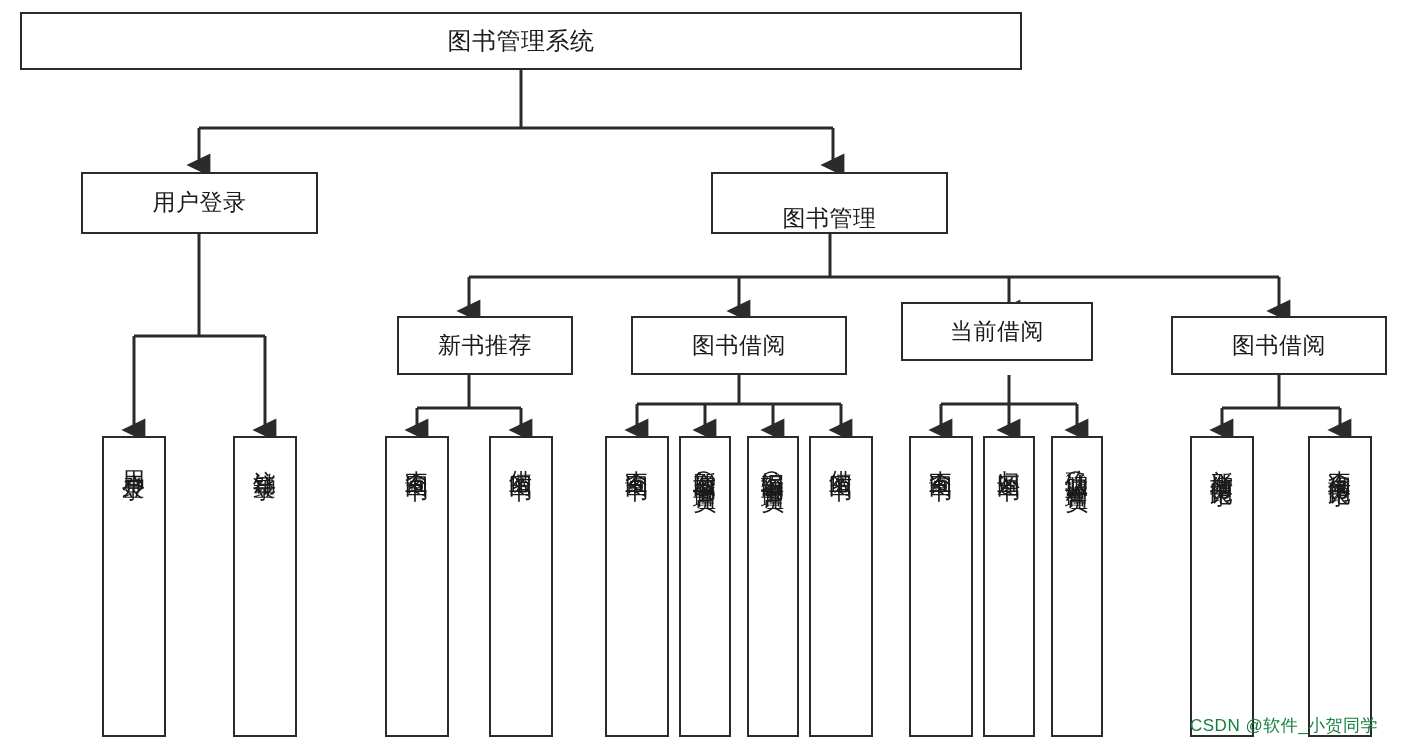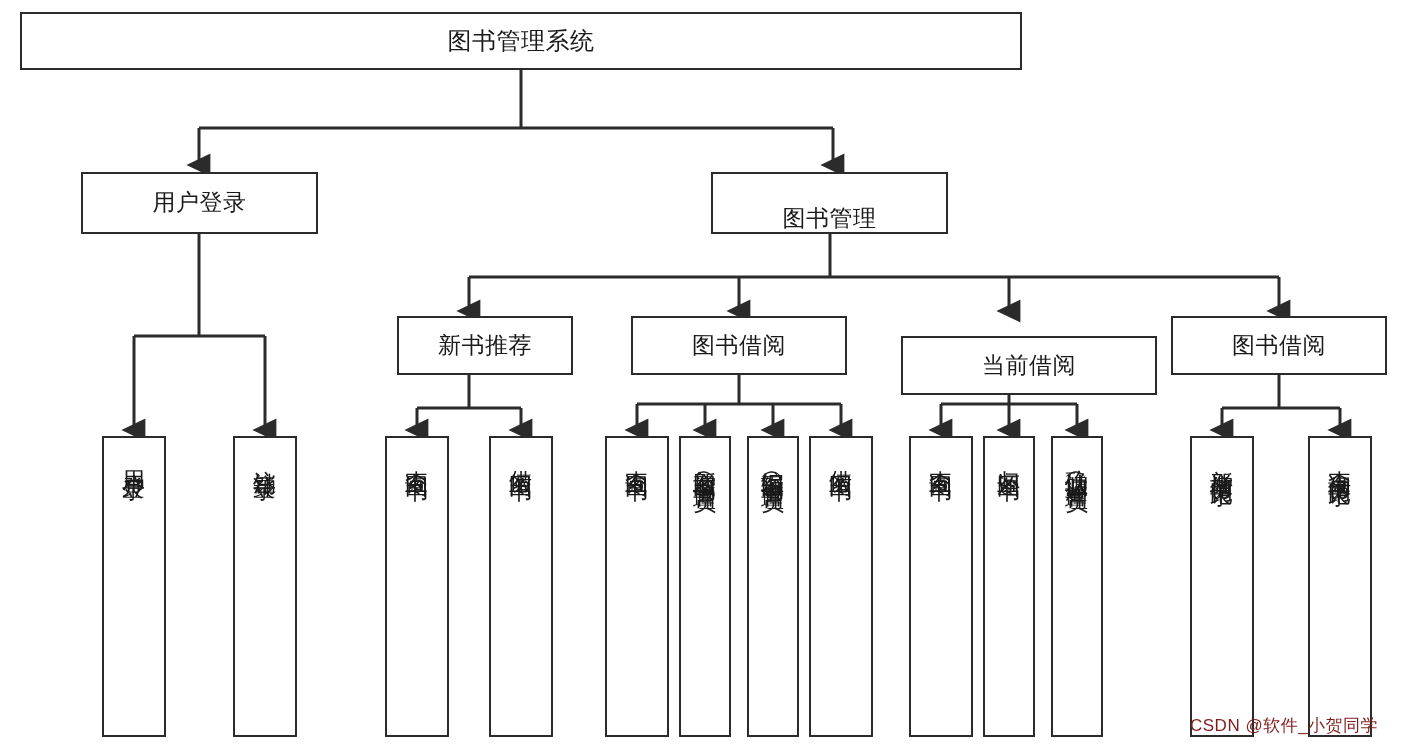--- a/index.html
+++ b/index.html
@@ -64,21 +64,21 @@
     font-size: 23px;
     line-height: 1.05;
     letter-spacing: 3px;
     white-space: pre-line;
   }
   .watermark {
     position: absolute;
     left: 1190px;
     top: 714px;
     font-size: 17px;
-    color: #7f1d1d;
+    color: #15803d;
     letter-spacing: 0.5px;
     z-index: 5;
     white-space: nowrap;
   }
 </style>
 </head>
 <body>
 
 <div id="diagram-root">
 
@@ -144,21 +144,21 @@
   <div class="node horizontal" style="left:711px; top:172px; width:237px; height:62px;align-items:flex-end;">
     <span class="node-label">图书管理</span>
   </div>
 
   <div class="node horizontal" style="left:361px; top:316px; width:176px; height:59px;margin-left:36px;">
     <span class="node-label">新书推荐</span>
   </div>
   <div class="node horizontal" style="left:631px; top:316px; width:216px; height:59px;">
     <span class="node-label">图书借阅</span>
   </div>
-  <div class="node horizontal" style="left:901px; top:336px; width:256px; height:59px;">
+  <div class="node horizontal" style="left:901px; top:302px; width:192px; height:59px;">
     <span class="node-label">当前借阅</span>
   </div>
   <div class="node horizontal" style="left:1171px; top:316px; width:216px; height:59px;">
     <span class="node-label">图书借阅</span>
   </div>
 
   <div class="node vertical" style="left:102px; top:436px; width:64px; height:301px;">
     <span class="node-label">用户登录</span>
   </div>
   <div class="node vertical" style="left:233px; top:436px; width:64px; height:301px;">

